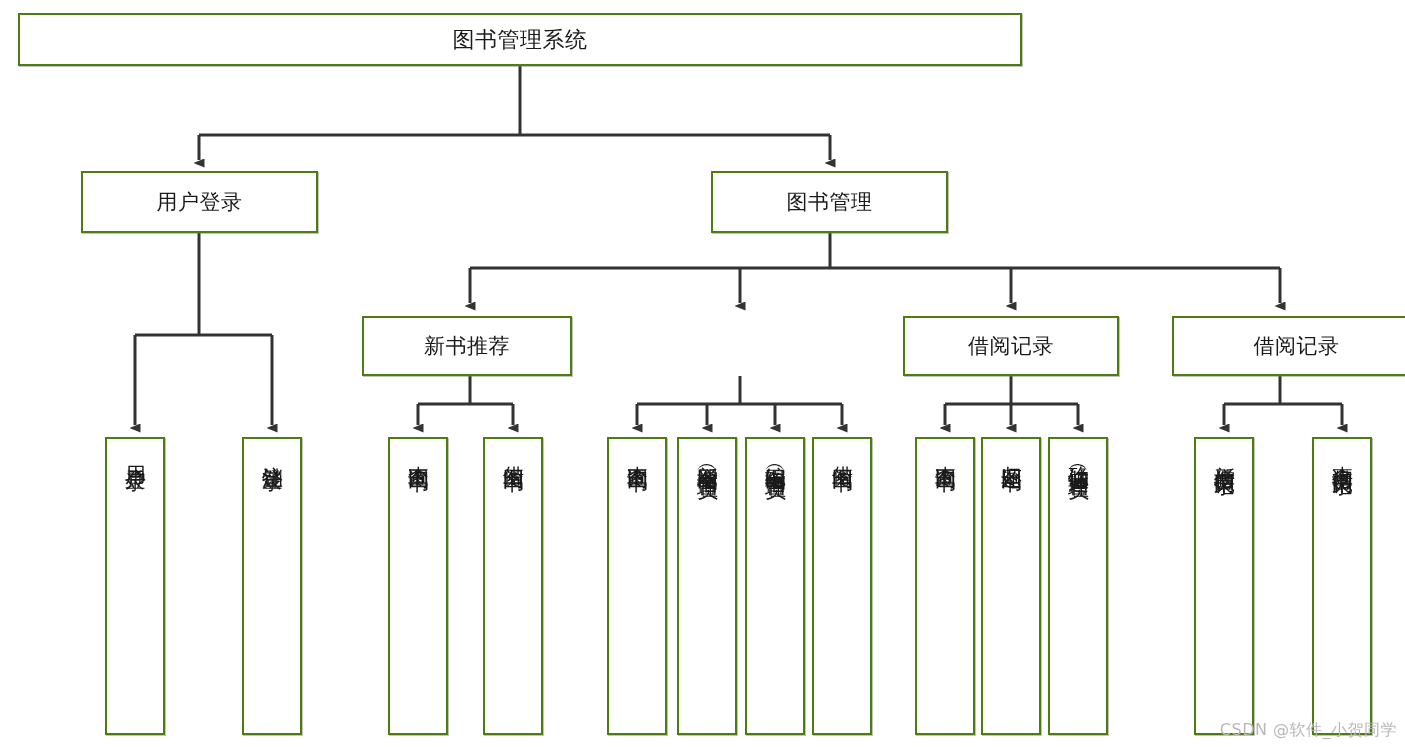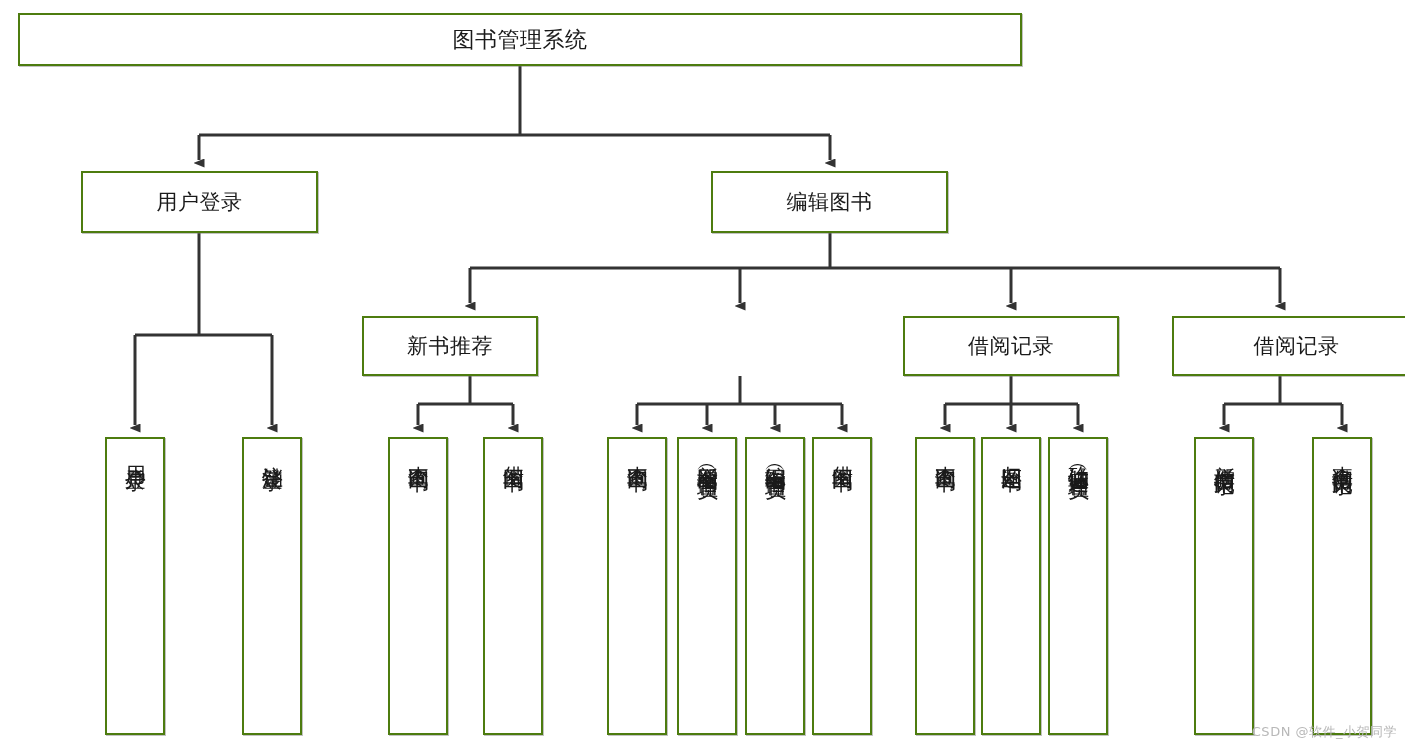--- a/index.html
+++ b/index.html
@@ -62,21 +62,21 @@
     text-orientation: upright;
     font-size: 21px;
     line-height: 1.1;
     letter-spacing: 2px;
     white-space: nowrap;
   }
   #watermark {
     position: absolute;
     right: 8px;
     bottom: 6px;
-    font-size: 13px;
+    font-size: 16px;
     color: #b8b8b8;
     white-space: nowrap;
     letter-spacing: 0.5px;
   }
 </style>
 </head>
 <body>
 
 <div id="diagram-canvas">
 
@@ -131,24 +131,24 @@
   </svg>
 
   <div class="node horiz root" style="left:18px; top:13px; width:1004px; height:53px;">
     <span class="node-label">图书管理系统</span>
   </div>
 
   <div class="node horiz" style="left:81px; top:171px; width:237px; height:62px;">
     <span class="node-label">用户登录</span>
   </div>
   <div class="node horiz" style="left:711px; top:171px; width:237px; height:62px;">
-    <span class="node-label">编辑图书</span>
-  </div>
-
-  <div class="node horiz" style="left:362px; top:316px; width:176px; height:60px;">
+    <span class="node-label">图书管理</span>
+  </div>
+
+  <div class="node horiz" style="left:362px; top:316px; width:210px; height:60px;">
     <span class="node-label">新书推荐</span>
   </div>
   <div class="node horiz" style="left:903px; top:316px; width:216px; height:60px;">
     <span class="node-label">借阅记录</span>
   </div>
   <div class="node horiz" style="left:1172px; top:316px; width:249px; height:60px;">
     <span class="node-label">借阅记录</span>
   </div>
 
   <div class="node vert" style="left:105px; top:437px; width:60px; height:298px;">

